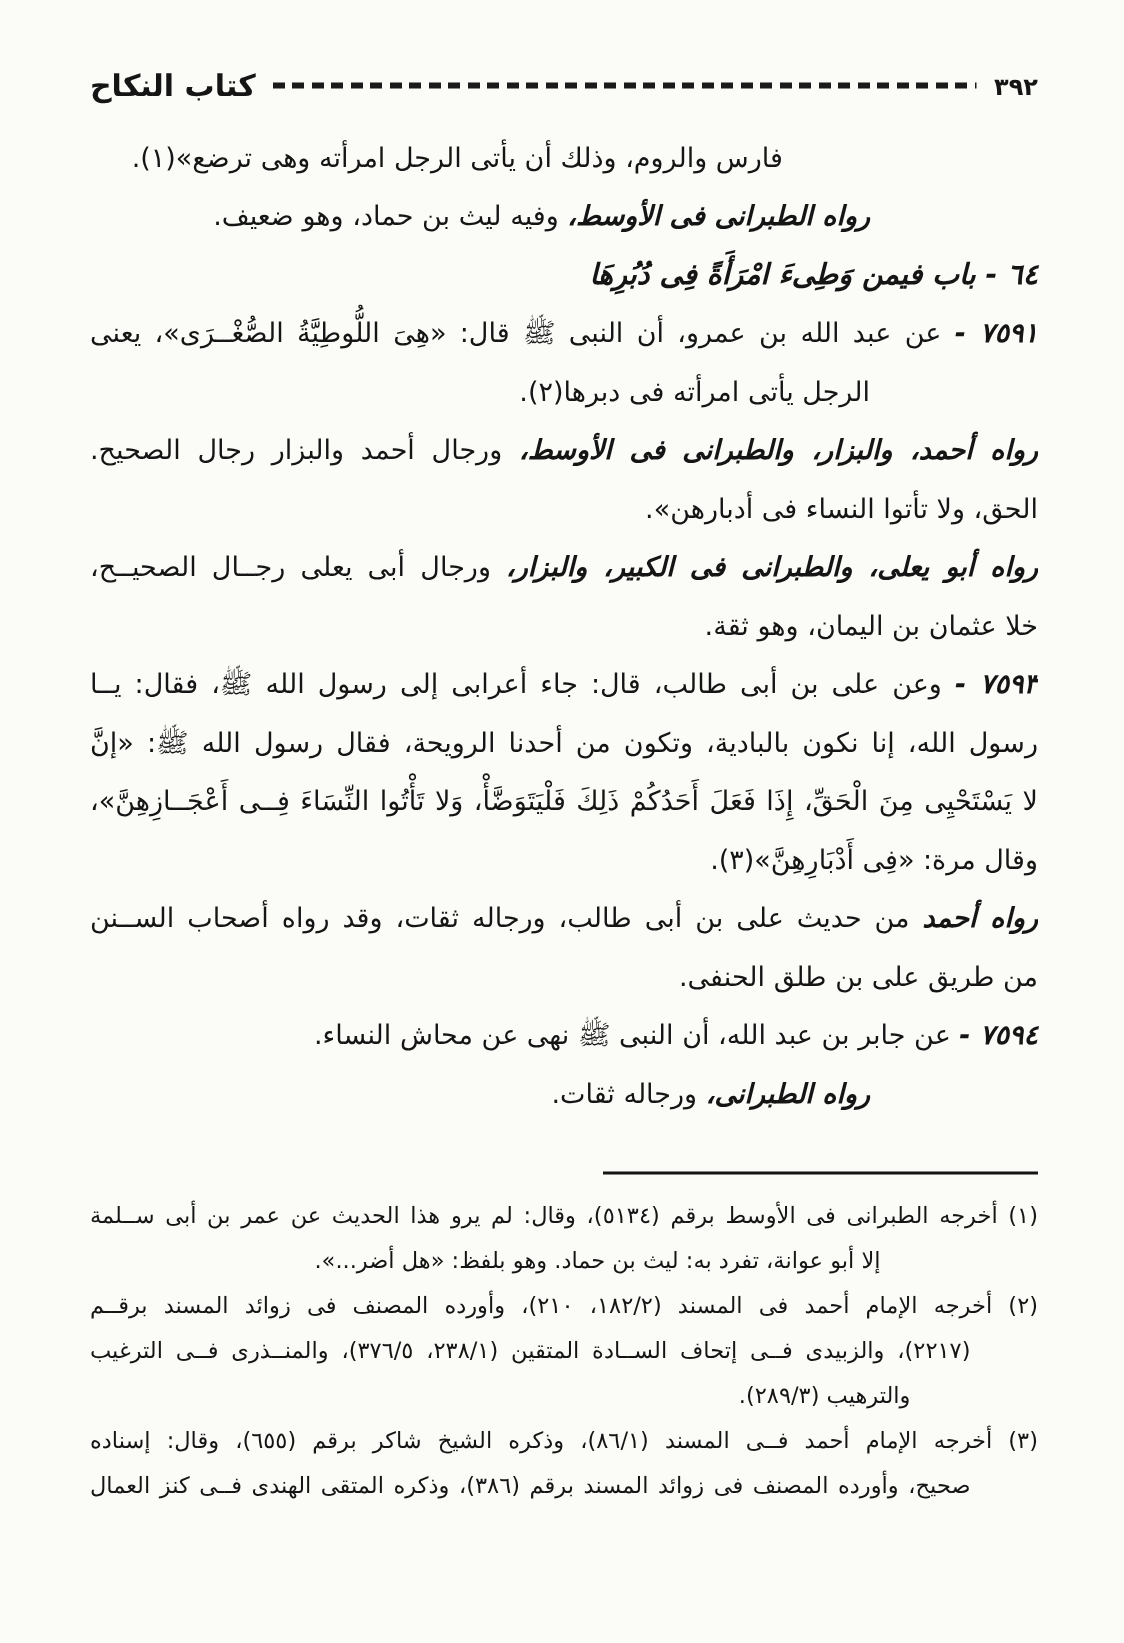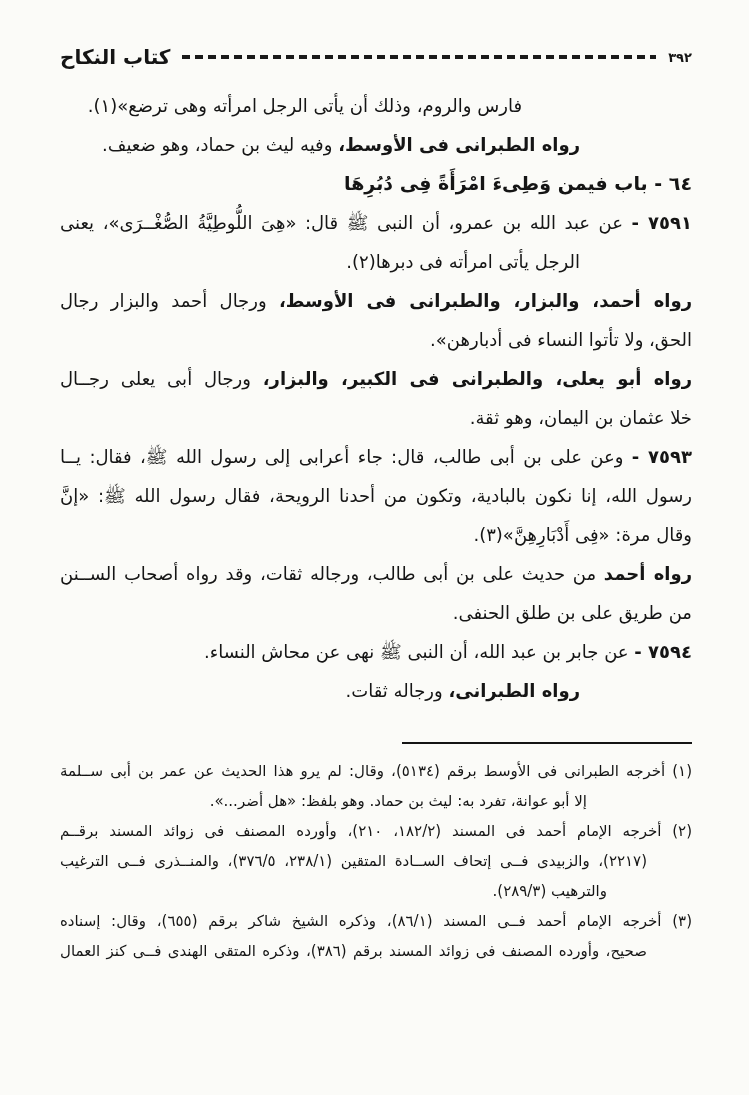--- a/index.html
+++ b/index.html
@@ -7,28 +7,28 @@
     width:749px;height:1095px;
     background:#fbfbf8;
     font-family:"DejaVu Sans", sans-serif;
     color:#151515;
     direction:rtl;
   }
   .page{position:relative;width:749px;height:1095px;overflow:hidden;}
 
   
   .header{display:flex;align-items:center;margin:42px 57px 0 60px;gap:12px;height:30px;}
-  .pageno{font-weight:bold;font-size:13px;white-space:nowrap;}
+  .pageno{font-weight:bold;font-size:16px;white-space:nowrap;}
   .dashes{flex:1;height:4px;background:repeating-linear-gradient(90deg,#1a1a1a 0 8px,transparent 8px 13px);}
   .booktitle{font-weight:bold;font-size:20px;white-space:nowrap;}
 
   
   .bodyblock{margin:14px 57px 0 60px;}
   .ln{height:39px;line-height:39px;font-size:18px;white-space:nowrap;}
-  .ln .b{font-weight:bold;}
+  .ln .b{font-weight:bold;font-style:italic;}
   .ln.full{white-space:normal;text-align:justify;text-align-last:justify;max-height:39px;overflow:hidden;}
   .ln.center{text-align:right;}
   .ln.head{text-align:right;font-weight:bold;font-size:19px;}
   .pr112{padding-right:112px;}
   .pr170{padding-right:170px;}
 
   
   .fnsep{width:290px;height:2px;background:#141414;margin:32px 57px 0 auto;}
   .fnblock{margin:12px 57px 0 60px;}
   .fl{height:30px;line-height:30px;font-size:15px;text-align:right;white-space:nowrap;}
@@ -89,20 +89,23 @@
     </div>
 
     <div class="ln full">
       <span class="b">٧٥٩٣ -</span><span> وعن على بن أبى طالب، قال: جاء أعرابى إلى رسول الله ﷺ، فقال: يــا</span>
     </div>
 
     <div class="ln full">
       <span>رسول الله، إنا نكون بالبادية، وتكون من أحدنا الرويحة، فقال رسول الله ﷺ: «إنَّ اللَّــهَ</span>
     </div>
 
+    <div class="ln full">
+      <span>لا يَسْتَحْيِى مِنَ الْحَقِّ، إِذَا فَعَلَ أَحَدُكُمْ ذَلِكَ فَلْيَتَوَضَّأْ، وَلا تَأْتُوا النِّسَاءَ فِــى أَعْجَــازِهِنَّ»،</span>
+    </div>
 
     <div class="ln center">
       <span>وقال مرة: «فِى أَدْبَارِهِنَّ»(٣).</span>
     </div>
 
     <div class="ln full">
       <span class="b">رواه أحمد</span><span> من حديث على بن أبى طالب، ورجاله ثقات، وقد رواه أصحاب الســنن</span>
     </div>
 
     <div class="ln center">

